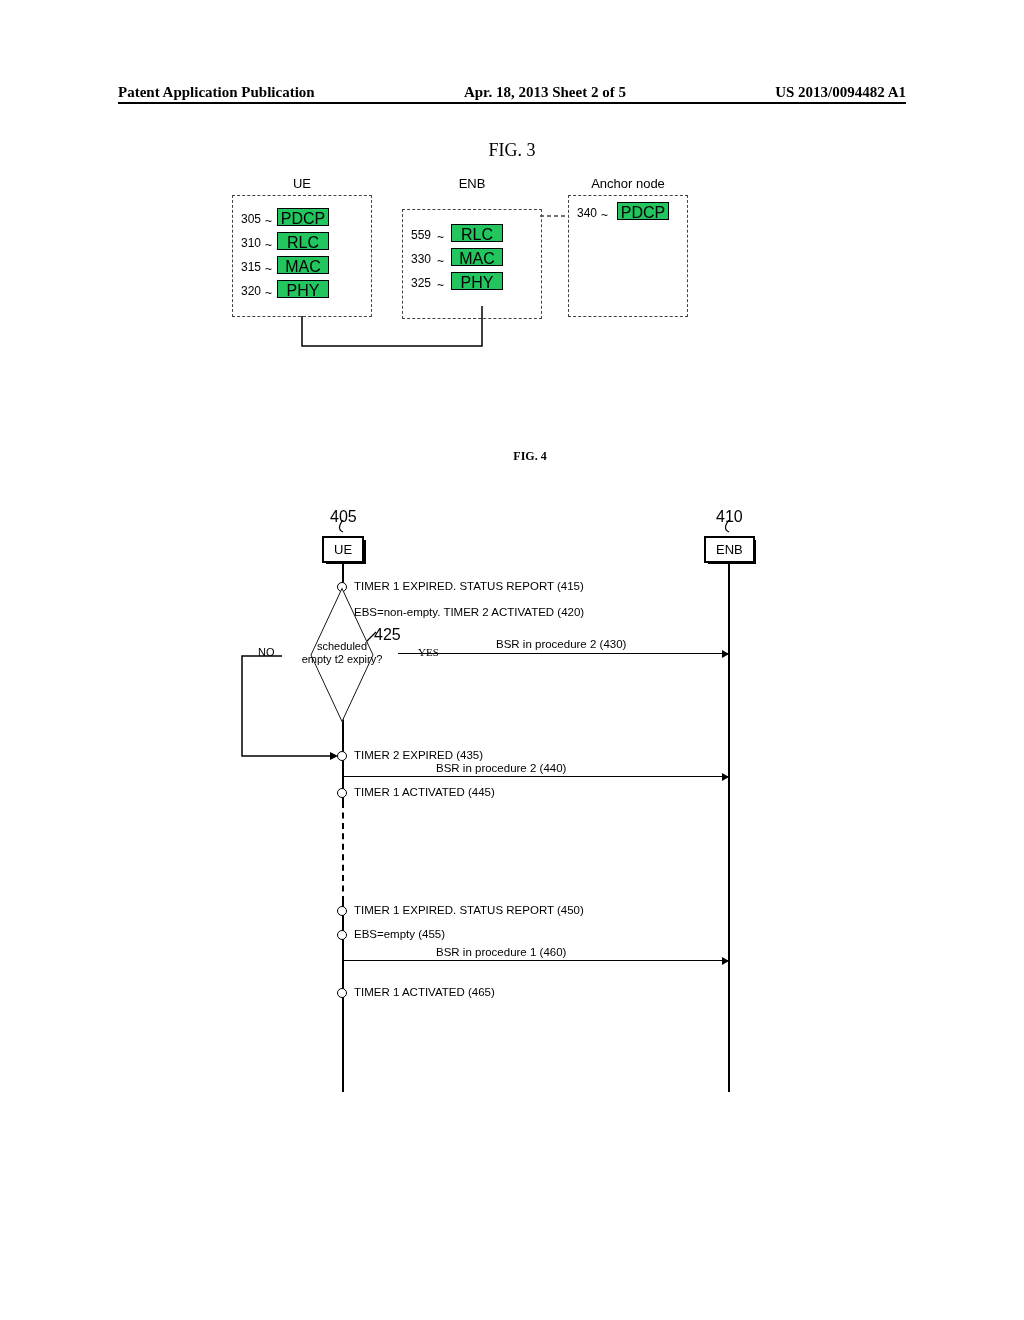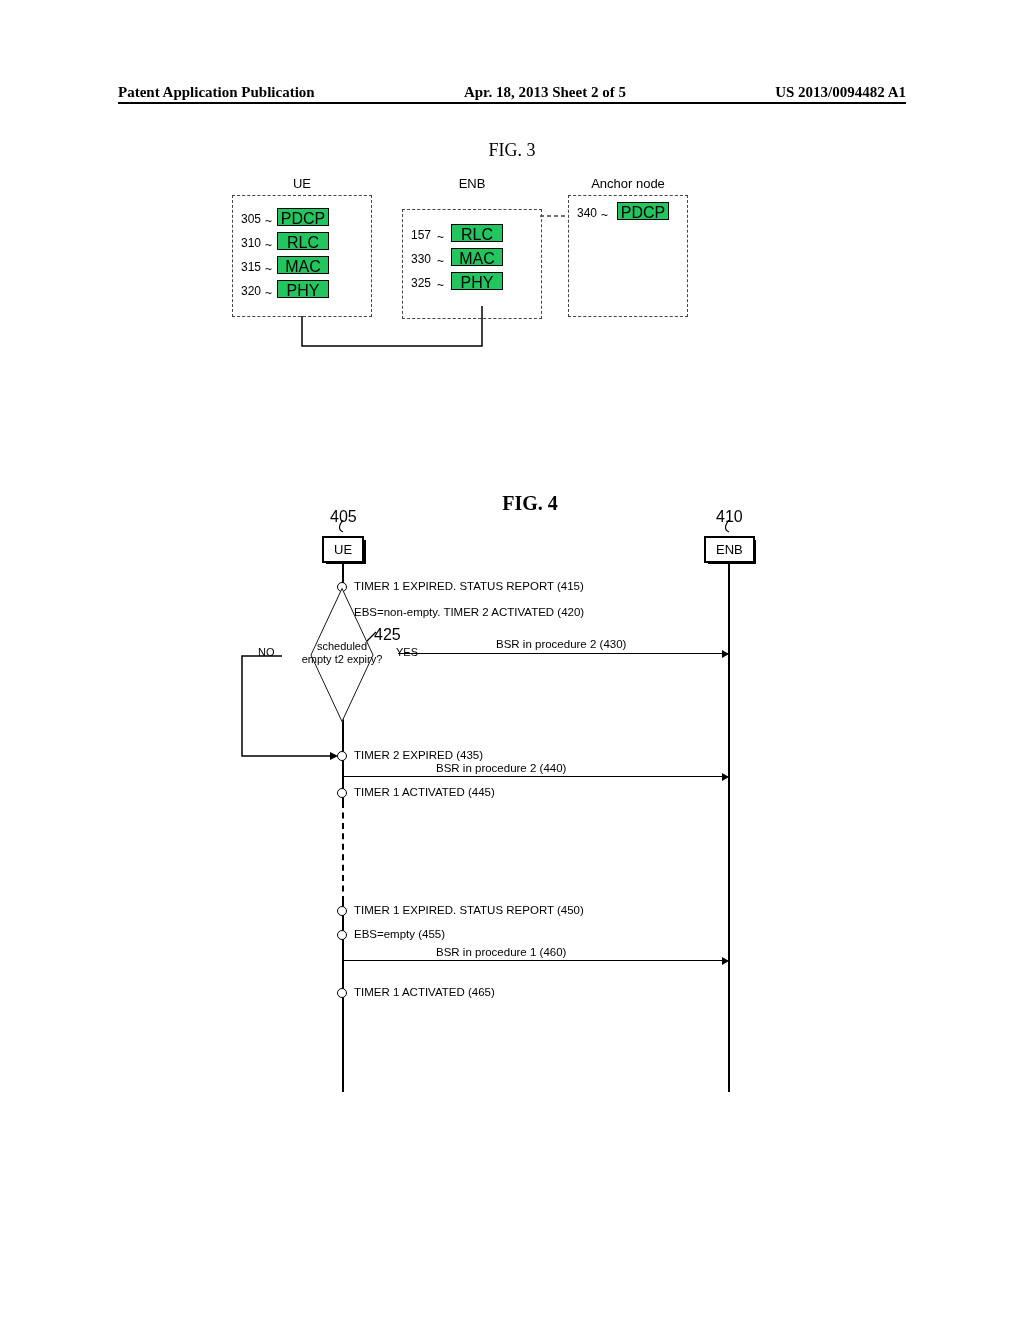--- a/index.html
+++ b/index.html
@@ -64,25 +64,25 @@
     width: 52px;
   }
   .ref {
     position: absolute;
     font-size: 12px;
   }
 
   
   .fig4-title {
     position: absolute;
-    top: 492px;
+    top: 449px;
     left: 0; right: 0;
     text-align: center;
     font-weight: bold;
-    font-size: 20px;
+    font-size: 12px;
     padding-left: 36px;
   }
   .fig4 {
     position: absolute;
     top: 508px;
     left: 258px;
     width: 492px;
     height: 590px;
     font-family: Arial, sans-serif;
     font-size: 12px;
@@ -187,21 +187,21 @@
       <div class="layer" style="left:44px; top:60px;">MAC</div>
       <span class="ref" style="left:8px; top:88px;">320</span>
       <span class="ref" style="left:32px; top:90px;">~</span>
       <div class="layer" style="left:44px; top:84px;">PHY</div>
     </div>
   </div>
 
   <div class="node-group" style="left:170px; top:0; width:140px;">
     <div class="node-title">ENB</div>
     <div class="dashed-box" style="width:140px; height:110px; margin-top:18px;">
-      <span class="ref" style="left:8px; top:18px;">157</span>
+      <span class="ref" style="left:8px; top:18px;">559</span>
       <span class="ref" style="left:34px; top:20px;">~</span>
       <div class="layer" style="left:48px; top:14px;">RLC</div>
       <span class="ref" style="left:8px; top:42px;">330</span>
       <span class="ref" style="left:34px; top:44px;">~</span>
       <div class="layer" style="left:48px; top:38px;">MAC</div>
       <span class="ref" style="left:8px; top:66px;">325</span>
       <span class="ref" style="left:34px; top:68px;">~</span>
       <div class="layer" style="left:48px; top:62px;">PHY</div>
     </div>
   </div>
@@ -262,21 +262,21 @@
   <svg style="position:absolute; left:106px; top:122px; width:14px; height:14px;">
       <path d="M12 2 L 2 12" stroke="#000" fill="none" stroke-width="1.2"></path>
     </svg>
   <div class="diamond" style="left:24px; top:126px;">
     <div class="diamond-shape"></div>
     <div class="diamond-text">
       <span>scheduled</span><br>
       <span>empty t2 expiry?</span>
     </div>
   </div>
-  <div class="side-label" style="left:138px; top:138px;">YES</div>
+  <div class="side-label" style="left:160px; top:138px;font-family:Liberation Serif, serif;">YES</div>
   <div class="side-label" style="left:-26px; top:138px;margin-left:26px;">NO</div>
 
   <svg style="position:absolute; left:-20px; top:144px; width:110px; height:110px;">
     <path d="M 44 4 L 4 4 L 4 104 L 98 104" stroke="#000" stroke-width="1.5" fill="none"></path>
     <path d="M 92 100 L 100 104 L 92 108 Z" fill="#000"></path>
   </svg>
 
   <div class="msg-line arrow-r" style="left:140px; top:145px; width:330px;"></div>
   <div class="msg-label" style="left:210px; top:130px;">BSR in procedure 2 (430)</div>
 

